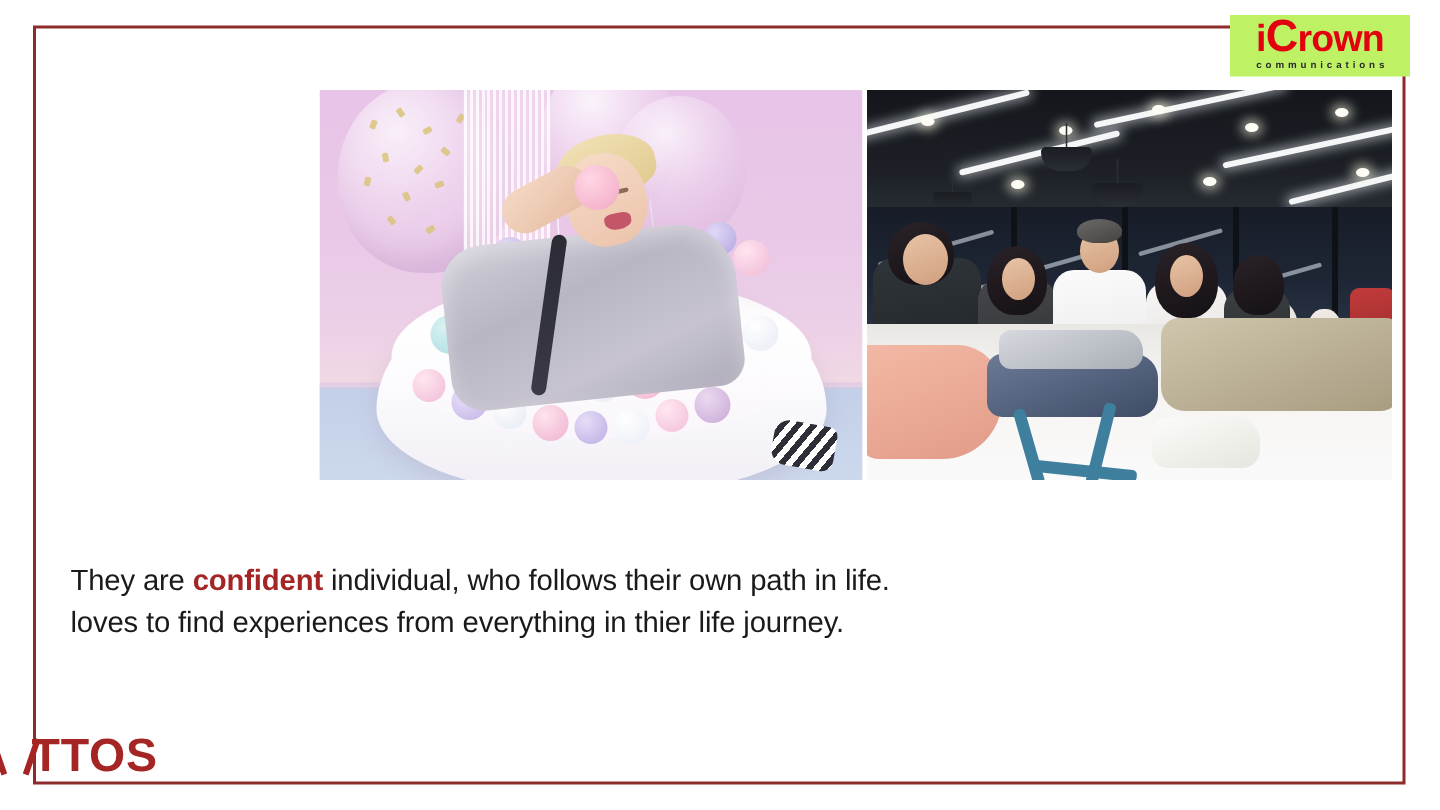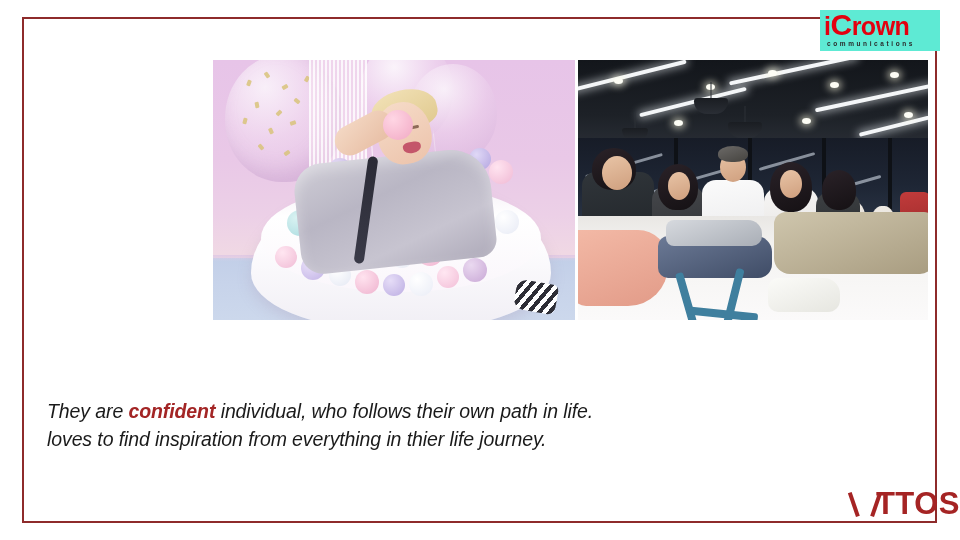--- a/index.html
+++ b/index.html
@@ -33,21 +33,22 @@
     box-sizing: border-box;
     pointer-events: none;
   }
 
   
   .brand-logo {
     position: absolute;
     right: 20px;
     top: 10px;
     width: 120px;
-    background: #5eead4;
+    text-align: center;
+    background: #bef264;
     padding: 2px 4px 3px 4px;
     box-sizing: border-box;
     z-index: 5;
   }
   .brand-wordmark {
     font-family: "Liberation Sans", sans-serif;
     font-weight: bold;
     font-size: 25px;
     line-height: 26px;
     color: #E3000F;
@@ -244,40 +245,39 @@
   }
   .rack-red {
     position:absolute; border-radius: 6px 6px 12px 12px;
     background: linear-gradient(170deg,#c13b3b,#8e2424);
   }
 
   
   .copy {
     position: absolute;
     left: 47px;
-    top: 398px;
+    top: 374px;
     width: 740px;
     font-size: 19.5px;
     line-height: 27.5px;
     color: #1a1a1a;
     letter-spacing: -0.1px;
-    font-style: italic;
   }
   .copy .hl {
     color: #A32525;
     font-weight: bold;
   }
   .copy-line { white-space: nowrap; }
 
   
   .attos {
     position:absolute;
     left: 0; right: 0;
     top: 487px;
-    text-align:right;
+    text-align:left;
   }
   .attos-mark {
     display:inline-block;
     font-family: "Liberation Sans", sans-serif;
     font-size: 31px;
     font-weight: bold;
     color: #A52424;
     letter-spacing: 0.5px;
     line-height: 34px;
   }
@@ -455,20 +455,20 @@
         <div class="strap" style="left:104px;top:212px;width:8px;height:52px;transform:rotate(-16deg)"></div>
         <div class="strap" style="left:152px;top:208px;width:8px;height:56px;transform:rotate(14deg)"></div>
         <div class="strap" style="left:110px;top:250px;width:70px;height:8px;transform:rotate(6deg)"></div>
       </div>
     </div>
 
   </div>
 
   <div class="copy">
     <div class="copy-line"><span>They are </span><span class="hl">confident</span><span> individual, who follows their own path in life.</span></div>
-    <div class="copy-line">loves to find inspiration from everything in thier life journey.</div>
+    <div class="copy-line">loves to find experiences from everything in thier life journey.</div>
   </div>
 
   <div class="attos">
     <span class="attos-mark"><span class="attos-a"></span><span>TTOS</span></span>
   </div>
 
 </div>
 
 </body></html>

